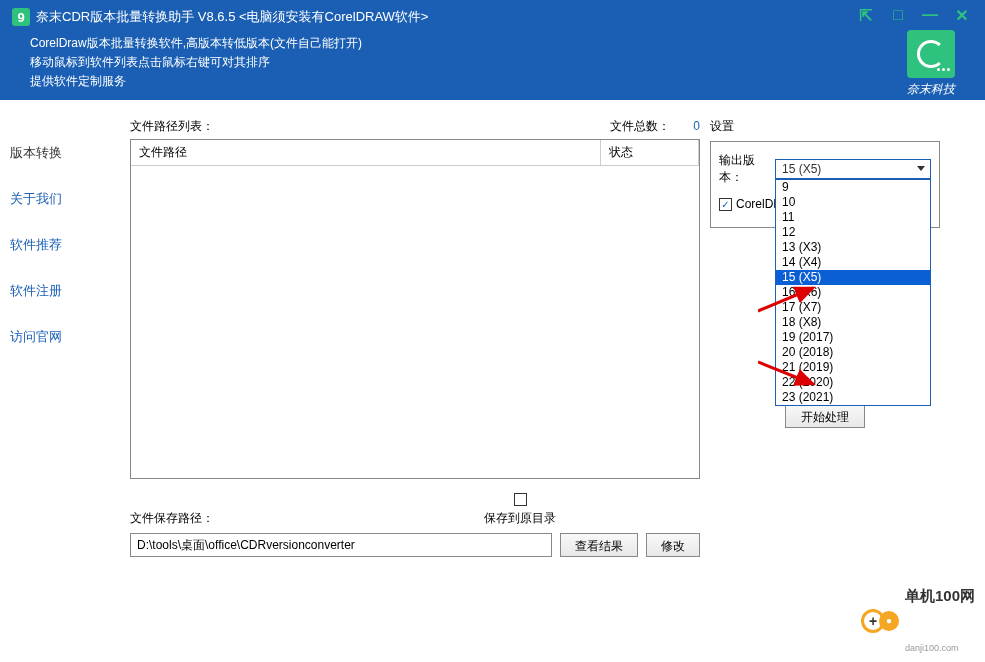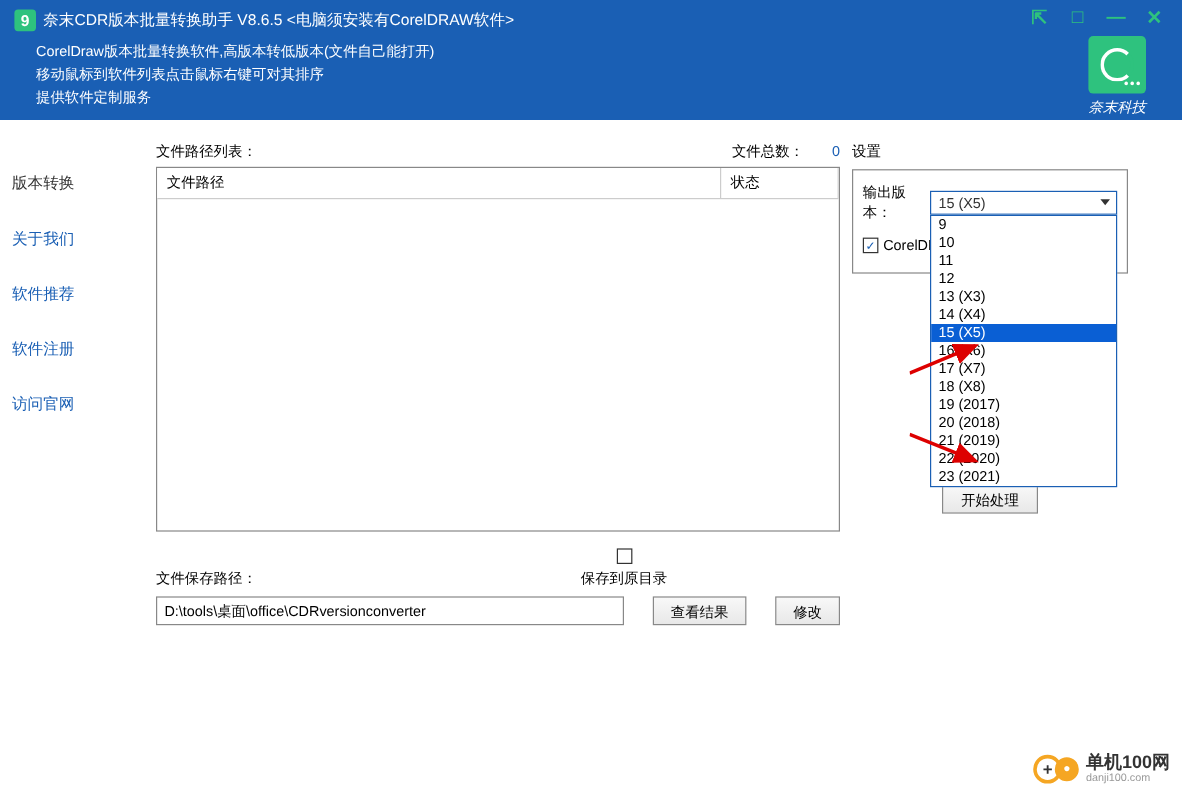--- a/index.html
+++ b/index.html
@@ -25,30 +25,30 @@
 .sidebar-item { padding: 14px 10px; color: #1a5fb4; font-size: 13px; cursor: pointer; }
 .sidebar-item.active { color: #333; }
 
 .content { flex: 1; padding: 18px 10px 10px 0; display: flex; gap: 10px; }
 .center { width: 570px; }
 .filelist-header { display: flex; margin-bottom: 4px; }
 .filelist-label { flex: 1; }
 .filecount-label { }
 .filecount-val { color: #1a5fb4; }
 
-.table { border: 1px solid #888; height: 304px; background: #fff; }
+.table { border: 1px solid #888; height: 340px; background: #fff; }
 .table-head { display: flex; background: #fff; border-bottom: 1px solid #ccc; }
 .table-head div { padding: 4px 8px; border-right: 1px solid #ccc; font-size: 12px; }
 .th-path { width: 470px; }
 .th-status { flex: 1; }
 
 .savepath-row { margin-top: 14px; display: flex; align-items: flex-end; gap: 10px; }
 .save-orig { margin-left: 260px; display: flex; align-items: center; gap: 4px; flex-direction: column; }
 
-.savepath-controls { display: flex; gap: 24px; margin-top: 6px; }
+.savepath-controls { display: flex; gap: 8px; margin-top: 6px; }
 .savepath-input { flex: 1; border: 1px solid #888; padding: 4px 6px; font-size: 12px; height: 24px; }
 .btn { border: 1px solid #888; background: linear-gradient(#f8f8f8,#e8e8e8); padding: 4px 14px; font-size: 12px; cursor: pointer; height: 24px; }
 
 .red-text { color: #d00; margin-top: 14px; line-height: 1.8; font-size: 12px; padding-left: 30px; }
 
 .right-panel { width: 230px; margin-right: 20px; }
 .settings-label { margin-bottom: 6px; }
 .settings-box { border: 1px solid #888; padding: 10px 8px 14px; margin-bottom: 10px; }
 .setting-row { display: flex; align-items: center; gap: 0; margin-bottom: 10px; }
 .setting-row label { width: 56px; }
@@ -66,21 +66,21 @@
 .action-buttons .btn { width: 80px; }
 
 .arrow { position: absolute; z-index: 200; pointer-events: none; }
 .arrow1 { left: 758px; top: 286px; }
 .arrow2 { left: 758px; top: 360px; }
 
 .watermark { position: absolute; right: 10px; bottom: 8px; display: flex; align-items: center; gap: 6px; }
 .wm-logo { display: flex; }
 .wm-circle { width: 24px; height: 24px; border: 3px solid #f5a623; border-radius: 50%; display: flex; align-items: center; justify-content: center; font-weight: bold; color: #333; font-size: 14px; }
 .wm-circle2 { margin-left: -6px; border-color: #f5a623; background: #f5a623; color: #fff; width: 20px; height: 20px; margin-top: 2px; font-size: 10px; }
-.wm-text { display: flex; flex-direction: column; line-height: 1.1; }
+.wm-text { display: flex; flex-direction: column; line-height: 1.1; gap: 40px; }
 .wm-cn { font-size: 15px; color: #333; font-weight: bold; }
 .wm-en { font-size: 9px; color: #999; }
 </style>
 </head>
 <body>
 
 <div class="titlebar">
   <div class="titlebar-left">
     <div class="titlebar-title">
       <div class="logo-small">9</div>

